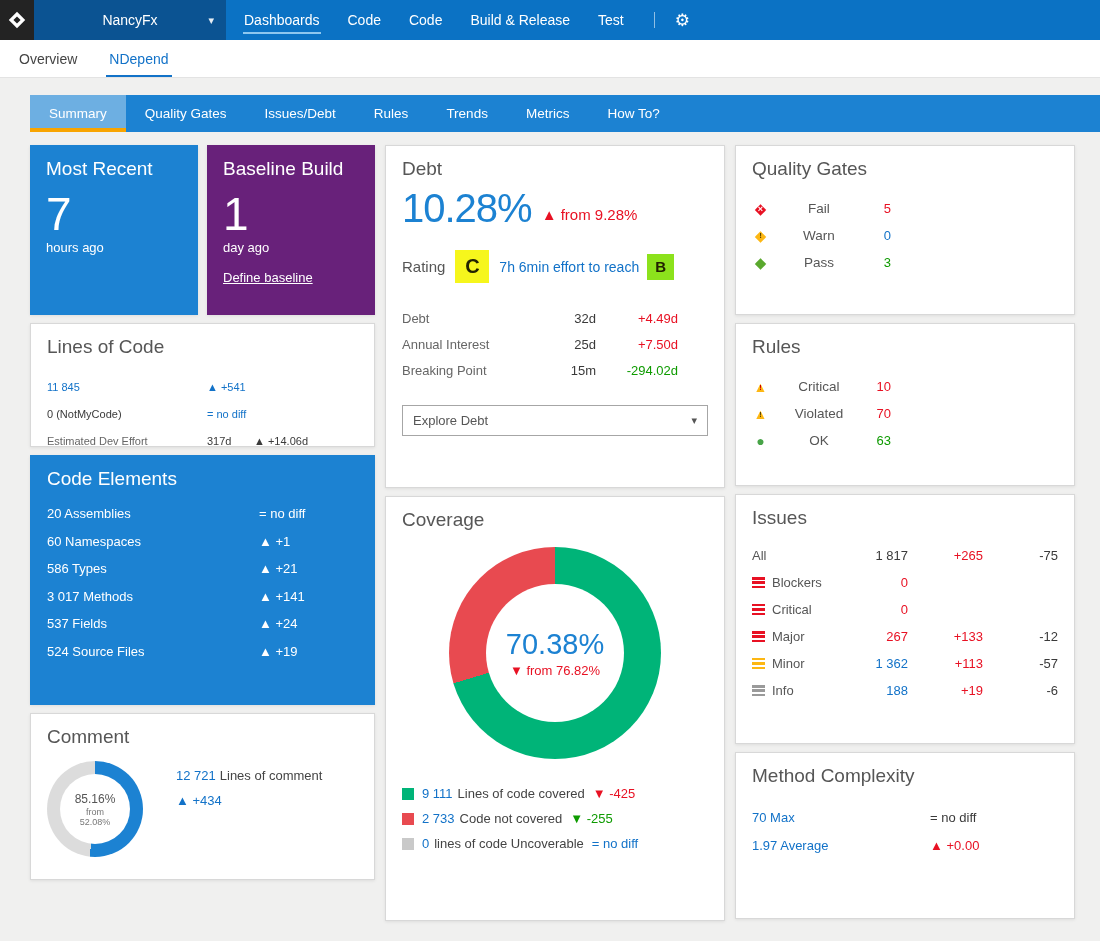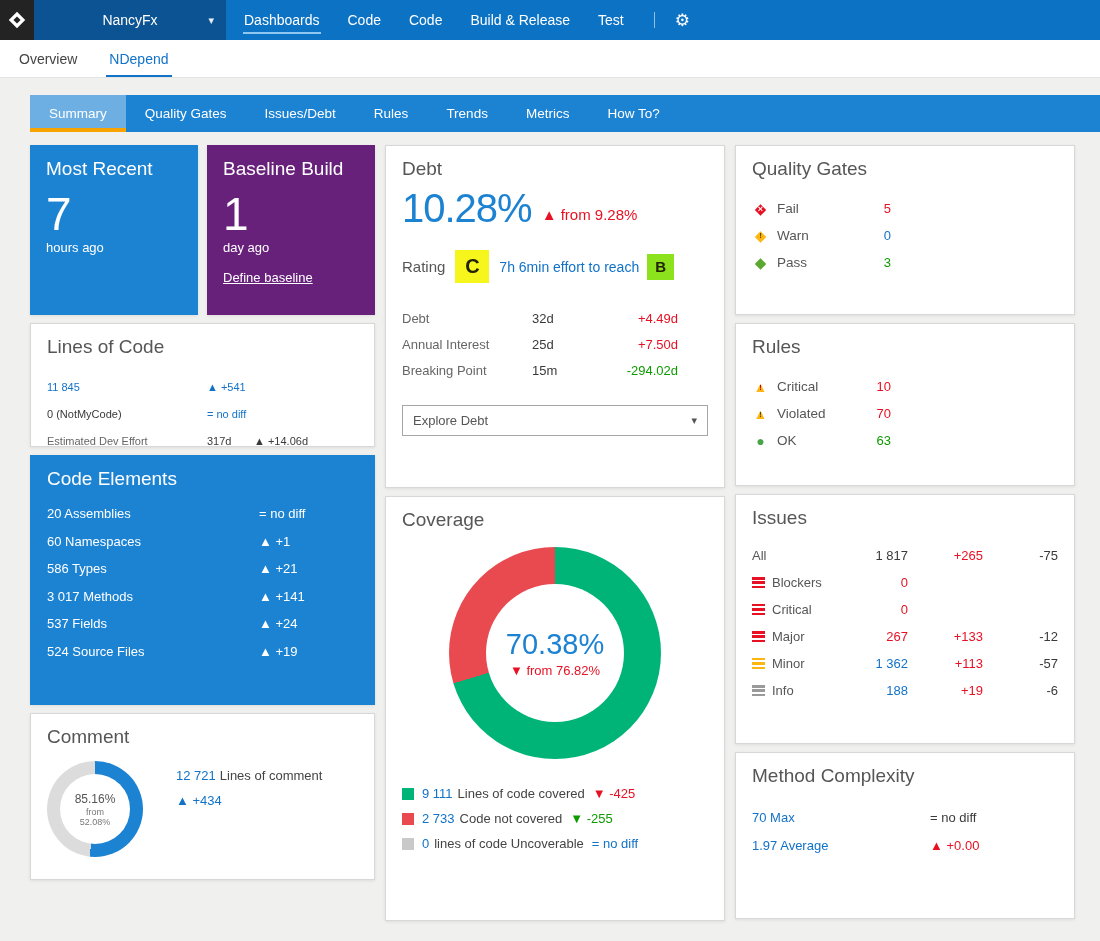--- a/index.html
+++ b/index.html
@@ -72,31 +72,31 @@
   .debt-trend { font-size: 15px; margin-left: 10px; padding-bottom: 5px; }
   .debt-rating-line { padding: 0 16px; margin-top: 22px; display: flex; align-items: center; }
   .rating-label { font-size: 15px; color: #565656; }
   .rating-badge { display: inline-flex; align-items: center; justify-content: center; font-weight: 700; color: #222200; cursor: pointer; }
   .rating-c { width: 34px; height: 33px; background: #f6f61c; font-size: 20px; margin-left: 10px; margin-right: 10px; }
   .rating-b { width: 27px; height: 26px; background: #8ce21c; font-size: 15px; margin-left: 8px; }
   .effort-link { font-size: 14px; color: #1272c8; cursor: pointer; }
   .debt-table { margin: 22px 46px 0 16px; }
   .debt-row { display: flex; height: 26px; align-items: center; font-size: 13px; }
   .dt-label { color: #666; flex: 1; }
-  .dt-value { width: 52px; color: #3a3a3a; }
-  .dt-diff { width: 94px; text-align: right; }
+  .dt-value { width: 52px; text-align: right; color: #3a3a3a; }
+  .dt-diff { width: 82px; text-align: right; }
   .explore-btn { margin: 22px 16px 0; height: 31px; border: 1px solid #a6a6a6; display: flex; align-items: center; padding: 0 10px; font-size: 13px; color: #565656; cursor: pointer; background: #fff; }
   .explore-btn .caret { margin-left: auto; font-size: 11px; color: #555; }
 
   
   .card-qg { height: 170px; }
   .card-rules { height: 163px; }
   .kv-rows { margin: 15px 16px 0; }
   .kv-row { display: flex; align-items: center; height: 27px; font-size: 13.5px; }
-  .kv-label { color: #565656; margin-left: 8px; flex: 0 0 84px; }
+  .kv-label { color: #565656; margin-left: 8px; flex: 0 0 84px; text-align: center; }
   .kv-value { width: 30px; text-align: right; font-size: 13px; cursor: pointer; }
 
   
   .icn { width: 17px; position: relative; display: inline-flex; justify-content: center; }
   .icn .base { font-size: 15px; line-height: 1; }
   .icn .ovl { position: absolute; font-weight: 700; font-size: 8px; line-height: 1; top: 50%; left: 50%; transform: translate(-50%,-50%); }
   .icn.fail .base { color: #e81123; }
   .icn.fail .ovl { color: #fff; font-size: 9px; }
   .icn.warn .base { color: #fdb713; }
   .icn.warn .ovl { color: #5b4500; }

